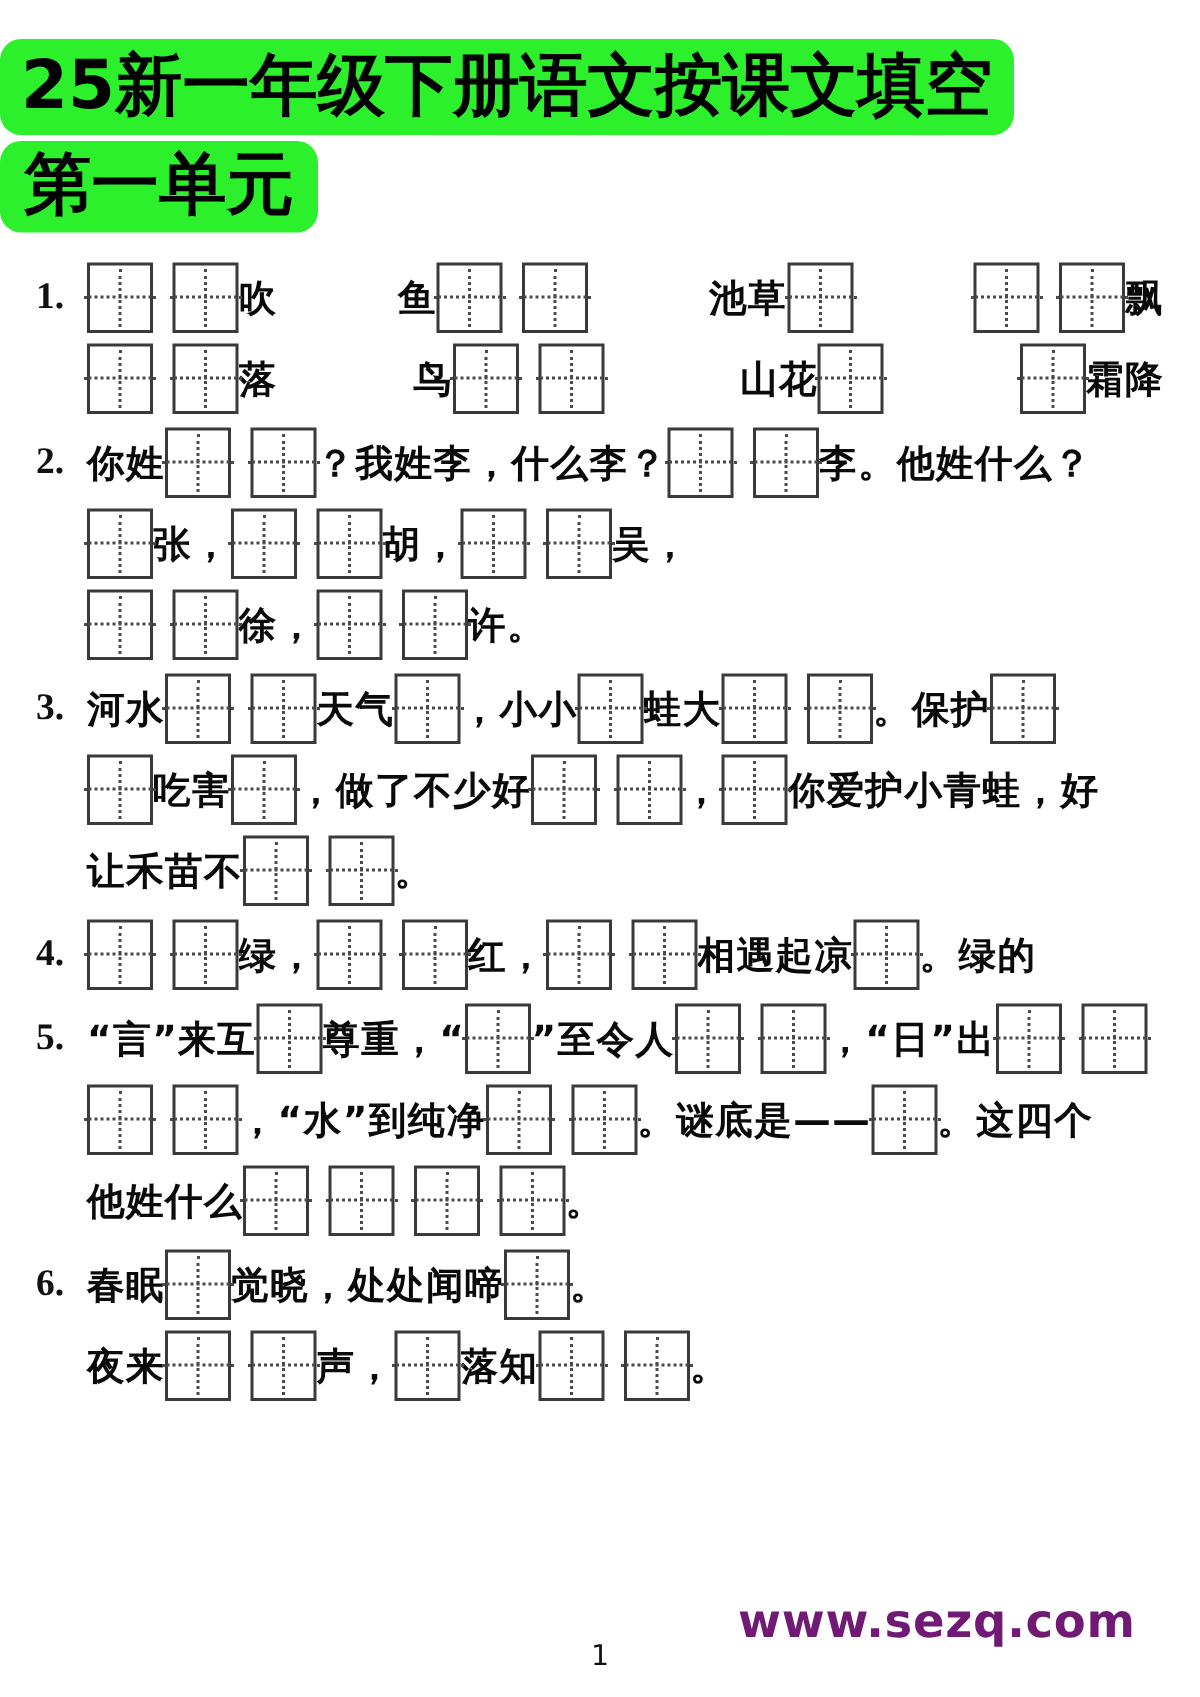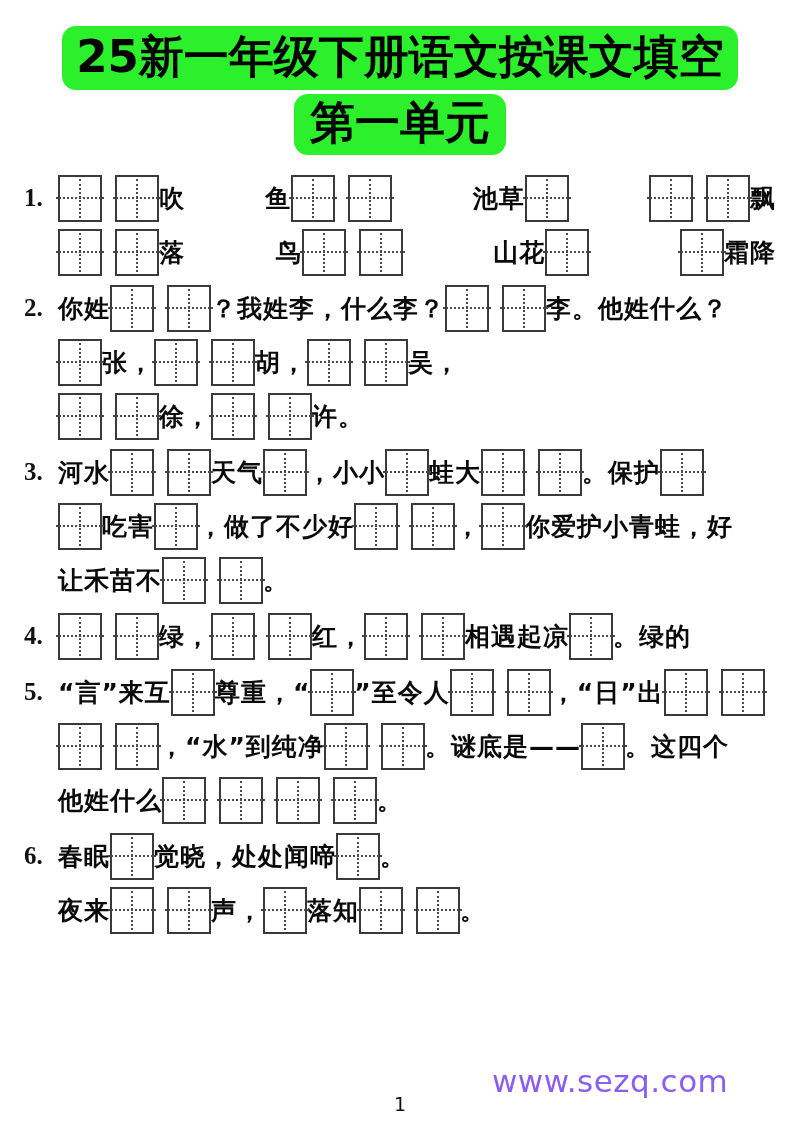--- a/index.html
+++ b/index.html
@@ -11,21 +11,21 @@
     width: 800px;
     height: 1131px;
     position: relative;
     font-family: "Liberation Serif", "DejaVu Serif", serif;
     overflow: hidden;
   }
 
   
   .title-block {
     width: 100%;
-    text-align: center;
+    text-align: left;
     padding-top: 26px;
   }
   .title-line {
     display: inline-block;
     background: #2df02d;
     border-radius: 14px;
     color: #000000;
     font-family: "DejaVu Sans", "Liberation Sans", sans-serif;
     font-weight: 700;
     letter-spacing: 0px;
@@ -124,23 +124,24 @@
   }
   .tz + .tz { margin-left: 13px; }
 
   
   .watermark {
     position: absolute;
     left: 492px;
     top: 1063px;
     font-family: "DejaVu Sans", "Liberation Sans", sans-serif;
     font-size: 31px;
-    color: #8b5cf6;
+    color: #701a75;
     letter-spacing: 0.5px;
     user-select: none;
+    font-weight: bold;
   }
   .pageno {
     position: absolute;
     left: 0;
     right: 0;
     top: 1093px;
     text-align: center;
     font-family: "DejaVu Sans", "Liberation Sans", sans-serif;
     font-size: 19px;
     color: #111111;

